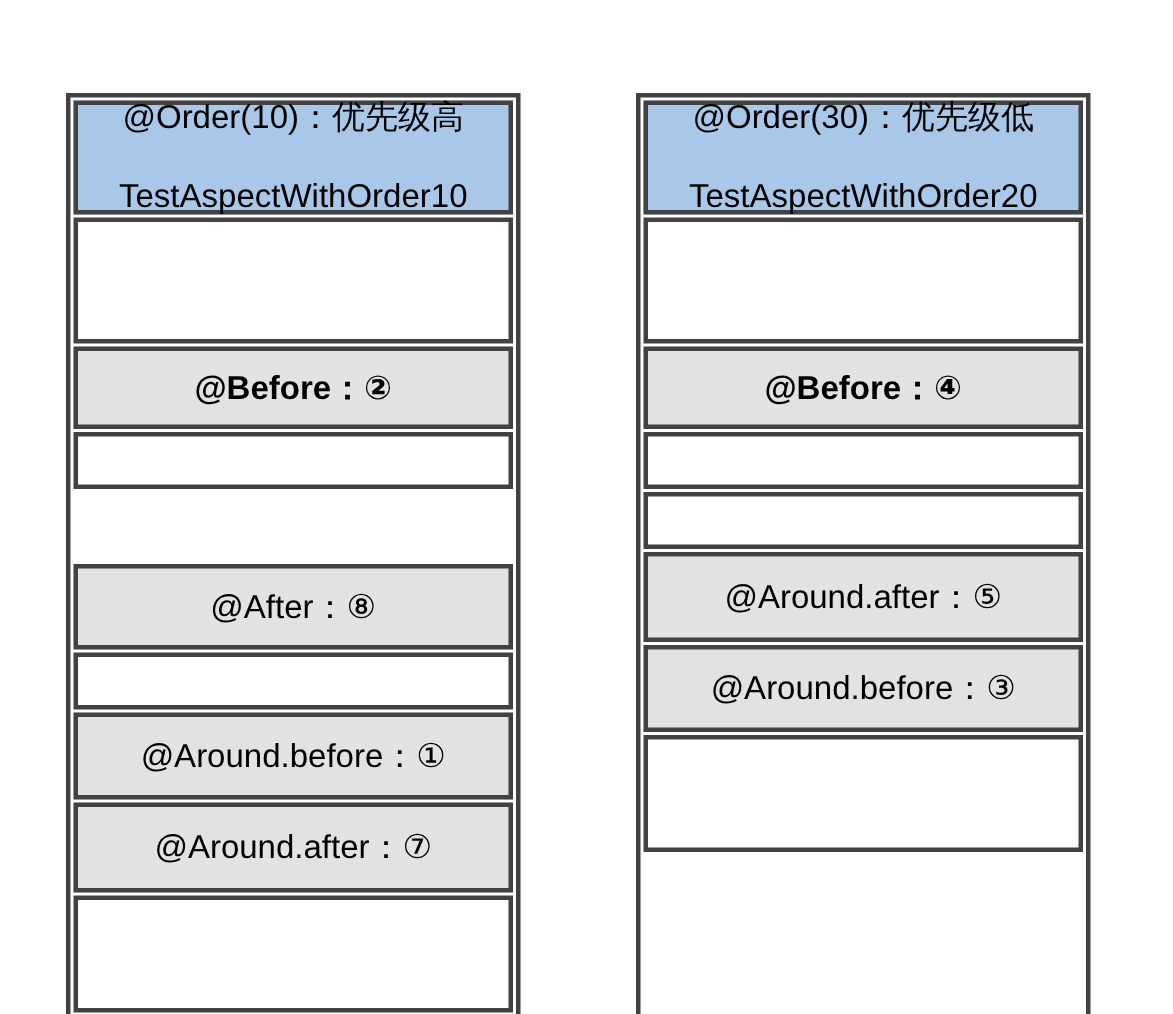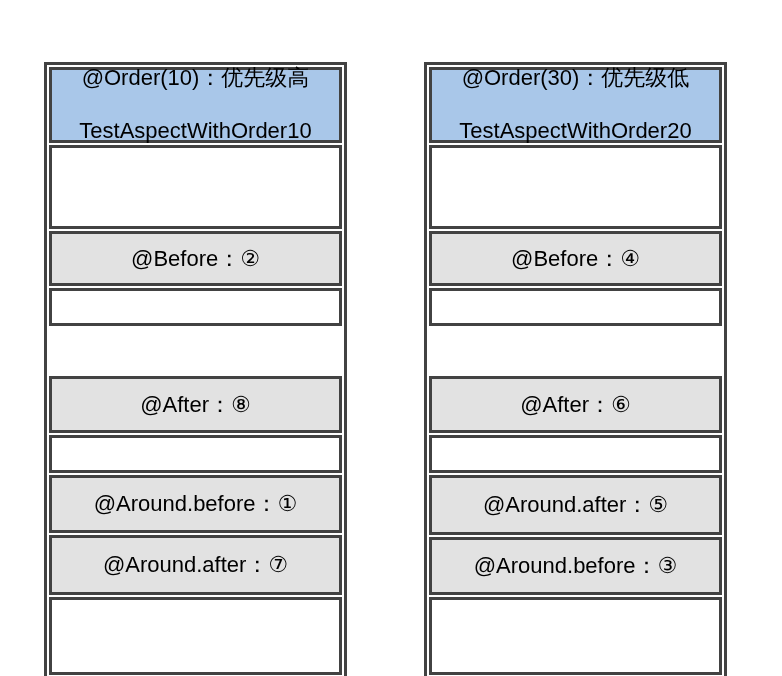--- a/index.html
+++ b/index.html
@@ -50,21 +50,21 @@
     flex-direction: column;
     font-size: 22px;
     line-height: 1.3;
     gap: 24px;
   }
   .row.label {
     background: #e2e2e2;
     font-size: 22px;
   }
   .spacer-tall   { height: 84px; }
-  .before-row    { height: 55px; }
+  .before-row    { height: 55px; font-weight: bold; }
   .spacer-thin   { height: 38px; }
   .after-row     { height: 57px; margin-top: 48px; }
   .around-before-row { height: 58px; }
   .around-after-row  { height: 60px; }
   .spacer-bottom { height: 78px; }
 </style>
 </head>
 <body>
 
 <div class="canvas">
@@ -86,21 +86,20 @@
     </div>
 
     <div class="aspect-box">
       <div class="row header">
         <div>@Order(30)：优先级低</div>
         <div>TestAspectWithOrder20</div>
       </div>
       <div class="row spacer-tall"></div>
       <div class="row label before-row">@Before：④</div>
       <div class="row spacer-thin"></div>
-      <div class="row label after-row">@After：⑥</div>
       <div class="row spacer-thin"></div>
       <div class="row label around-after-row">@Around.after：⑤</div>
       <div class="row label around-before-row">@Around.before：③</div>
       <div class="row spacer-bottom"></div>
     </div>
 
   </div>
 </div>
 
 </body></html>

